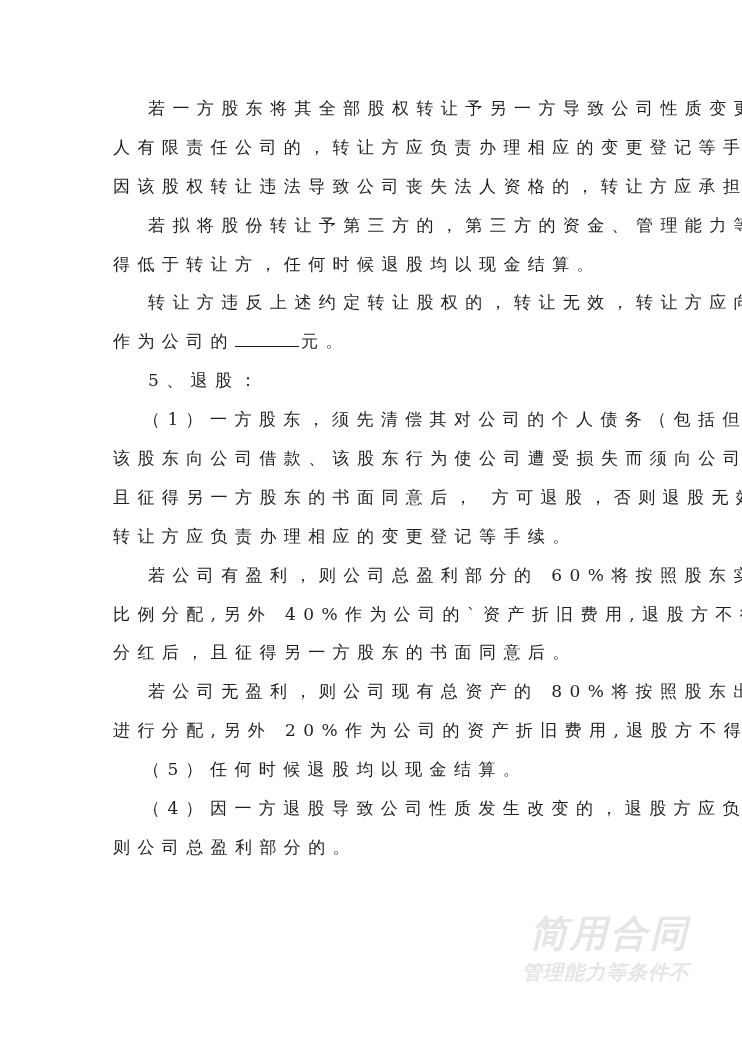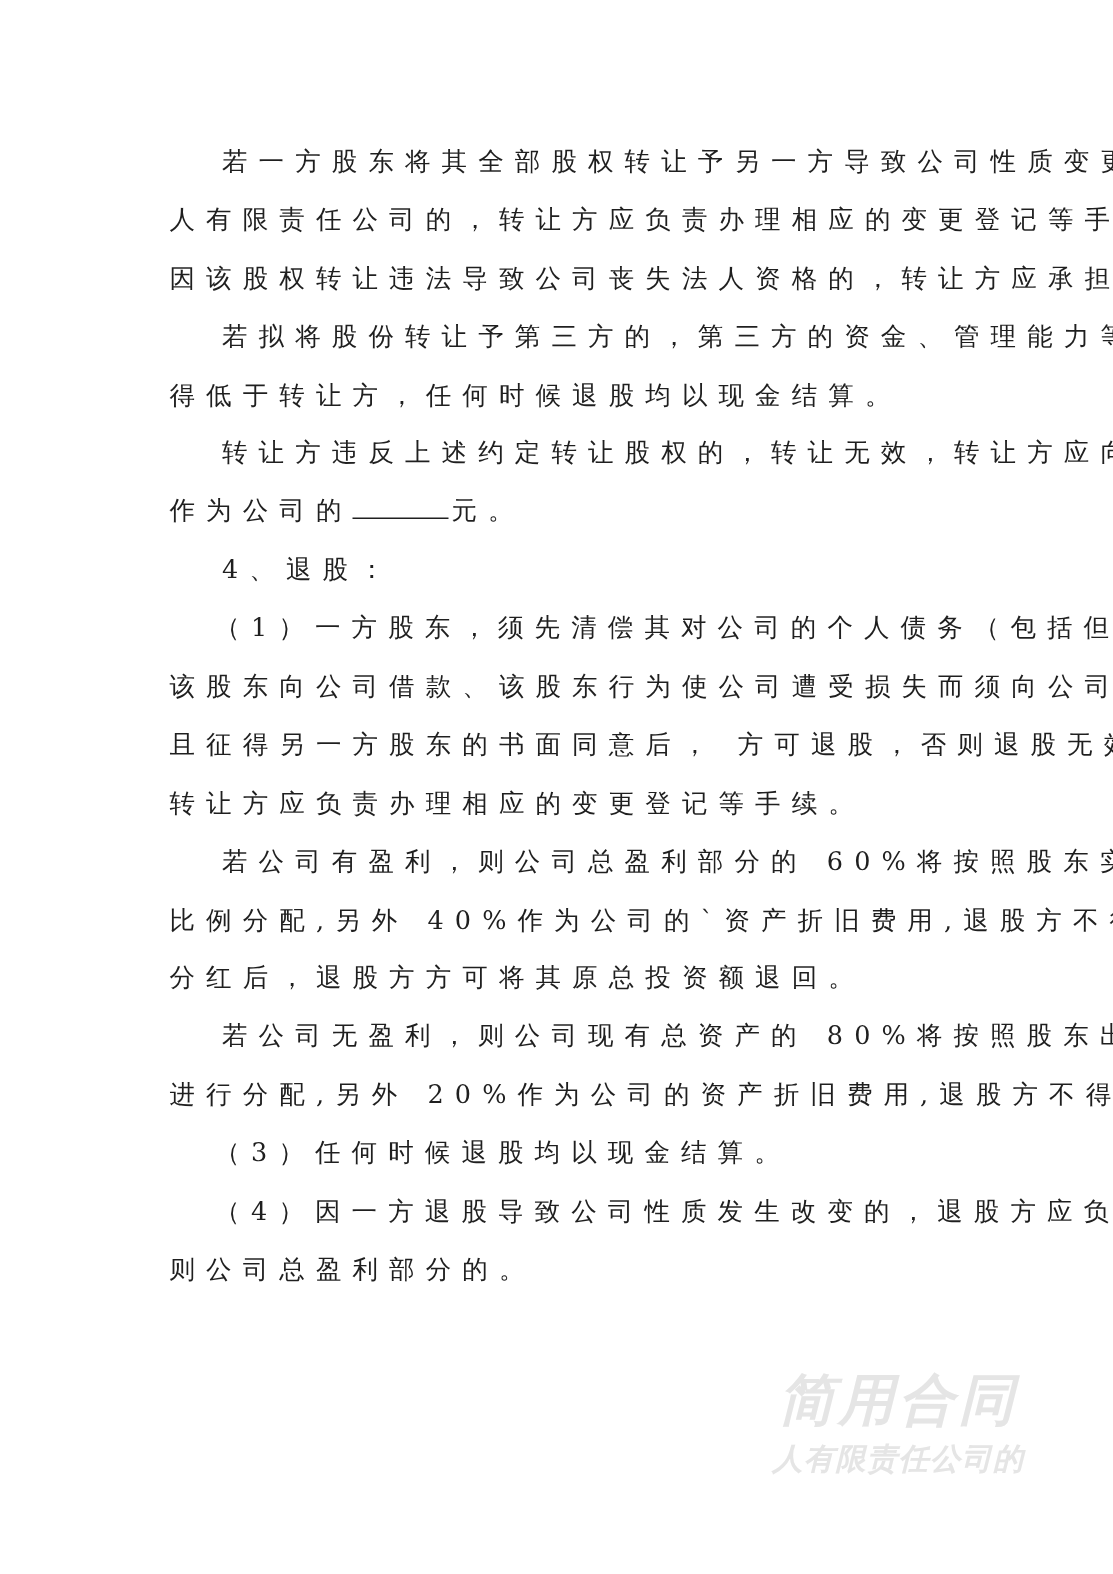--- a/index.html
+++ b/index.html
@@ -47,21 +47,21 @@
   }
   .watermark {
     position: absolute;
     left: 508px;
     top: 912px;
     width: 182px;
     color: #e5e5e5;
     font-family: "DejaVu Sans", "Liberation Sans", sans-serif;
     font-weight: bold;
     font-style: italic;
-    text-align: center;
+    text-align: right;
   }
   .wm-title {
     font-size: 37px;
     line-height: 44px;
     letter-spacing: 3px;
   }
   .wm-sub {
     font-size: 20px;
     line-height: 32px;
     letter-spacing: 1px;
@@ -78,38 +78,38 @@
     <div class="line">因该股权转让违法导致公司丧失法人资格的，转让方应承担主要责任。</div>
 
     <div class="line indent">若拟将股份转让予第三方的，第三方的资金、管理能力等条件不</div>
     <div class="line">得低于转让方，任何时候退股均以现金结算。</div>
 
     <div class="line indent">转让方违反上述约定转让股权的，转让无效，转让方应向未转让</div>
     <div class="line">
       <span>作为公司的</span><span class="blank"></span><span>元。</span>
     </div>
 
-    <div class="line indent">4、退股：</div>
+    <div class="line indent">5、退股：</div>
 
     <div class="line indent-sm">（1）一方股东，须先清偿其对公司的个人债务（包括但不限于</div>
     <div class="line">该股东向公司借款、该股东行为使公司遭受损失而须向公司赔偿等）</div>
     <div class="line">且征得另一方股东的书面同意后， 方可退股，否则退股无效，拟退</div>
     <div class="line">转让方应负责办理相应的变更登记等手续。</div>
 
 
     <div class="line indent">若公司有盈利，则公司总盈利部分的 60%将按照股东实缴的出资</div>
     <div class="line">比例分配,另外 40%作为公司的`资产折旧费用,退股方不得要求分配。</div>
-    <div class="line">分红后，退股方方可将其原总投资额退回。</div>
+    <div class="line">分红后，且征得另一方股东的书面同意后。</div>
 
     <div class="line indent">若公司无盈利，则公司现有总资产的 80%将按照股东出资比例由</div>
     <div class="line">进行分配,另外 20%作为公司的资产折旧费用,退股方不得要求分配。</div>
 
-    <div class="line indent-sm">（3）任何时候退股均以现金结算。</div>
+    <div class="line indent-sm">（5）任何时候退股均以现金结算。</div>
 
     <div class="line indent-sm">（4）因一方退股导致公司性质发生改变的，退股方应负责办理</div>
     <div class="line">则公司总盈利部分的。</div>
   </div>
 
   <div class="watermark">
     <div class="wm-title">简用合同</div>
-    <div class="wm-sub">人有限责任公司的</div>
+    <div class="wm-sub">管理能力等条件不</div>
   </div>
 </div>
 
 </body></html>

